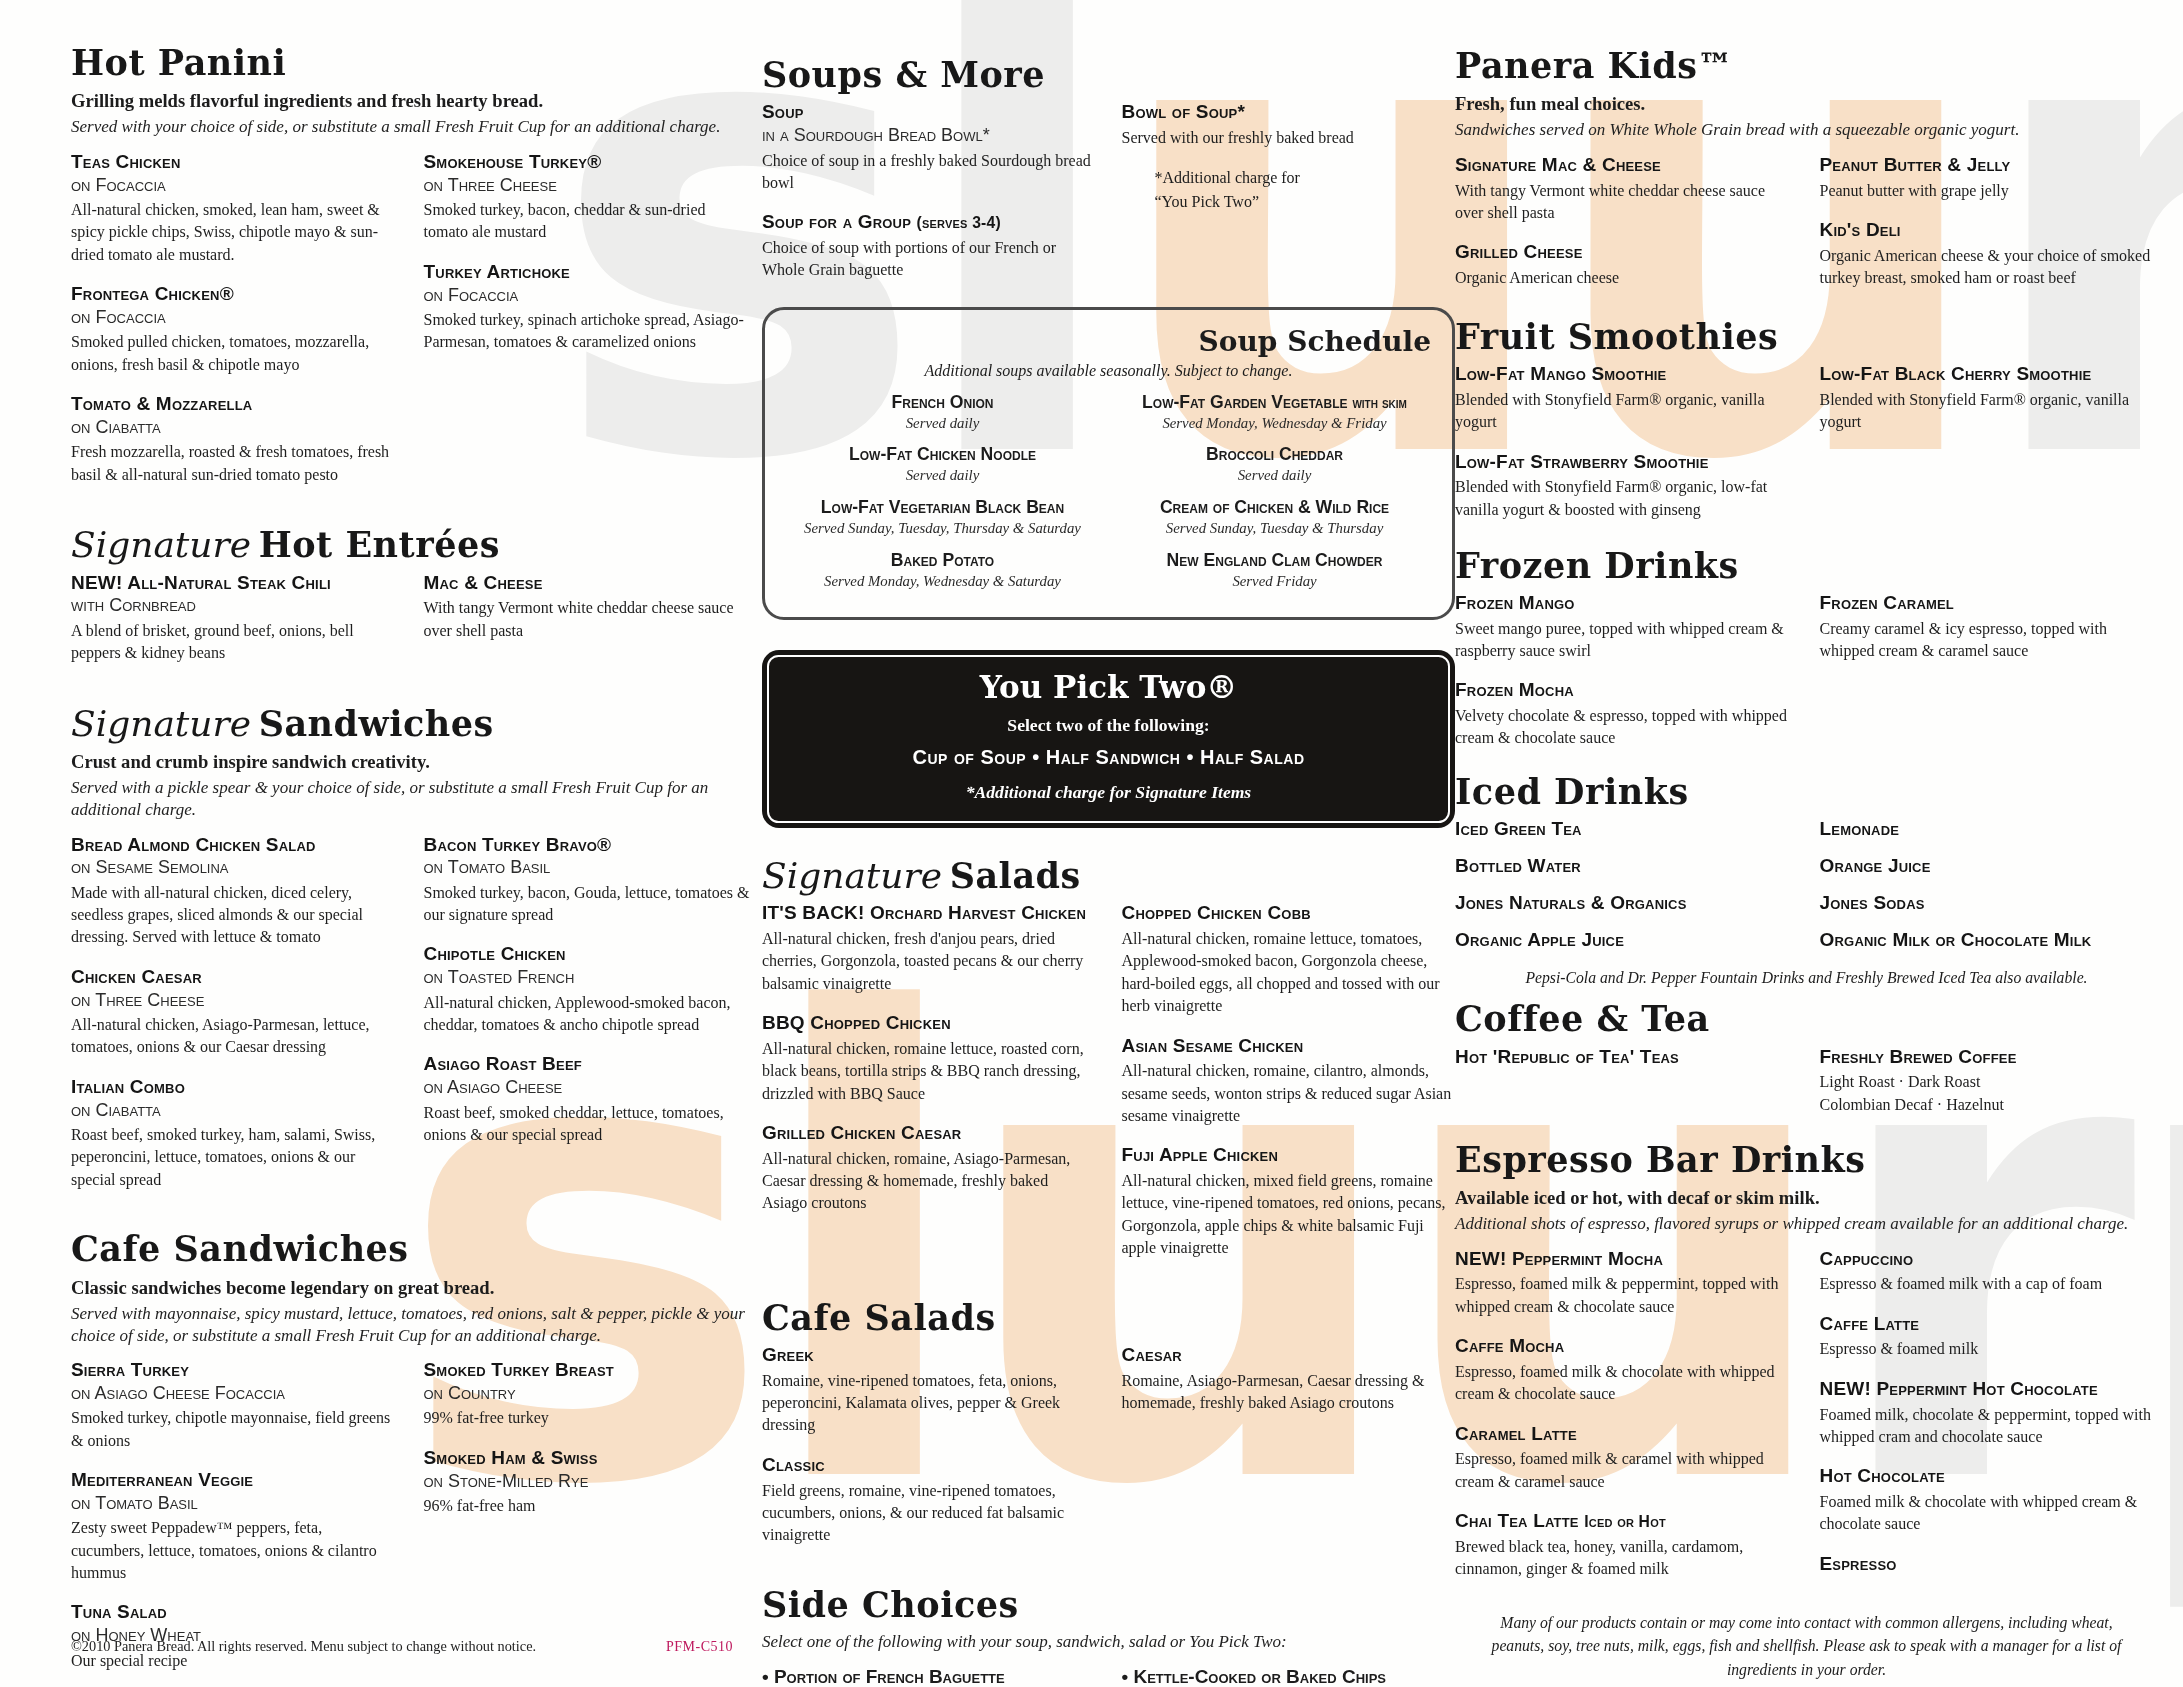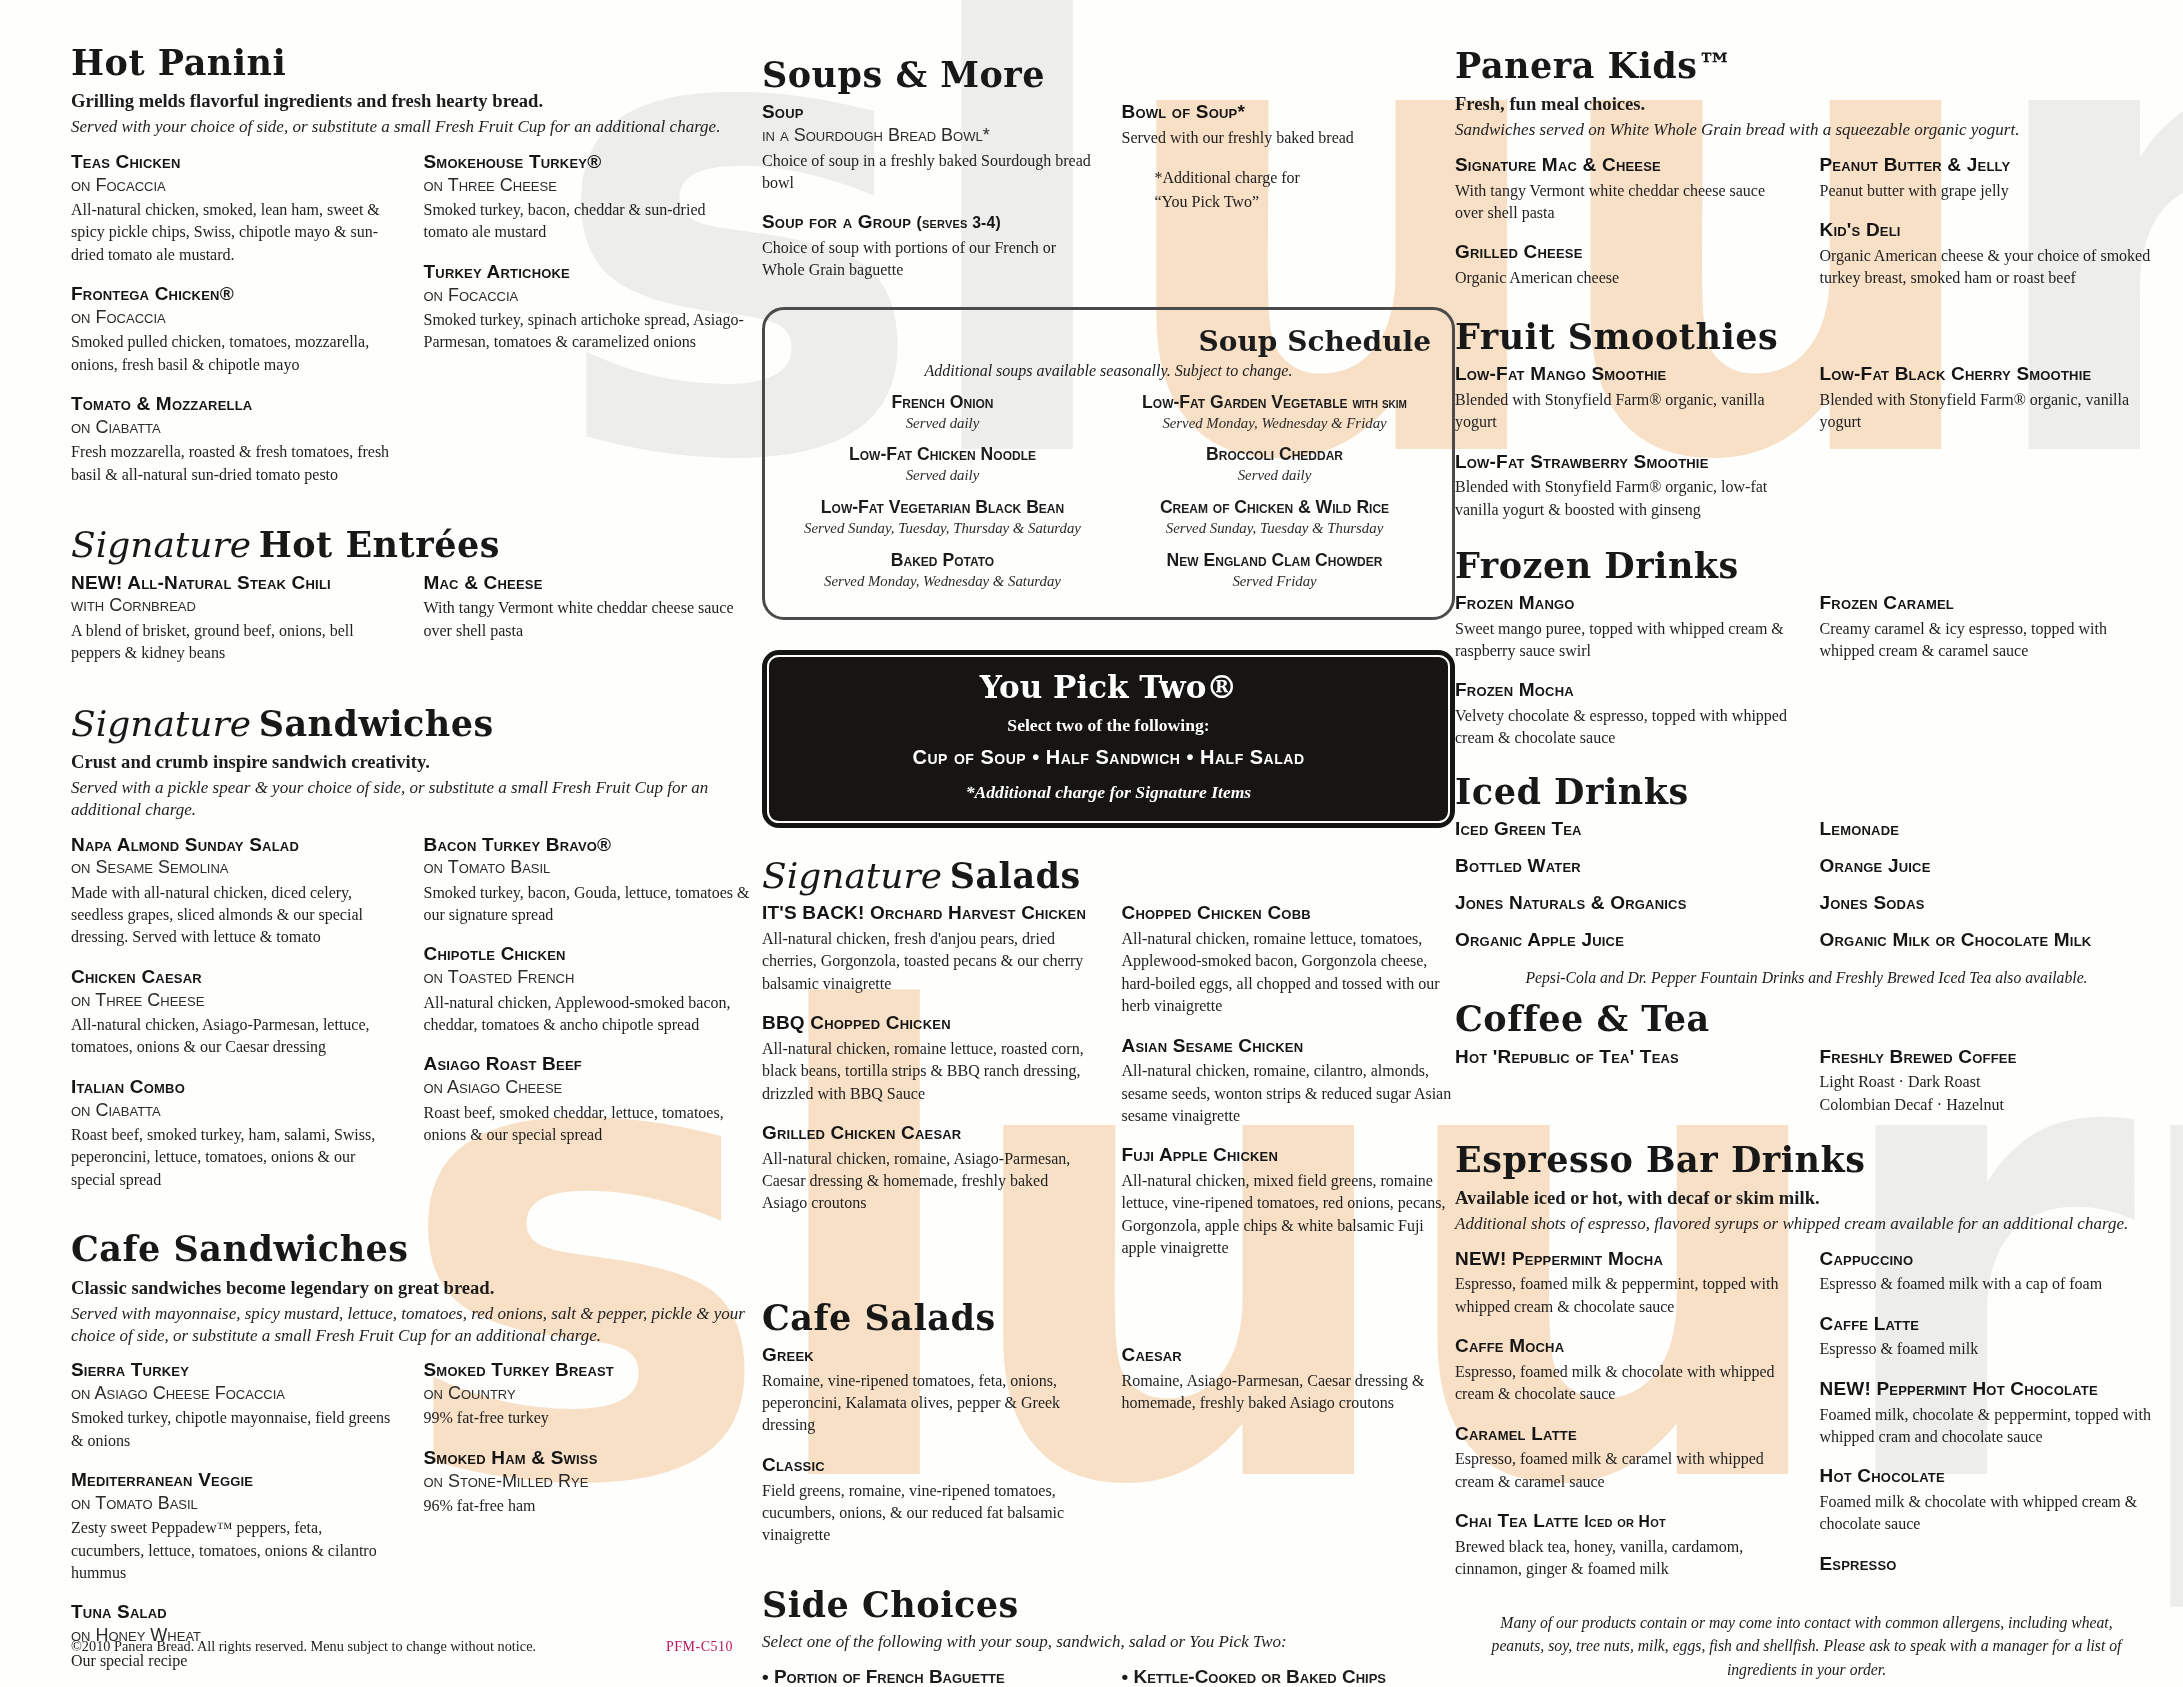--- a/index.html
+++ b/index.html
@@ -128,21 +128,21 @@
       </div>
     </div>
 
     <div class="sec">
       <h1 class="sec-title"><span class="sec-script">Signature</span><span>Sandwiches</span></h1>
       <div class="tagline">Crust and crumb inspire sandwich creativity.</div>
       <div class="note">Served with a pickle spear &amp; your choice of side, or substitute a small Fresh Fruit Cup for an additional charge.</div>
       <div class="row">
         <div class="sc">
           <div class="it">
-            <div class="nm">Napa Almond Sunday Salad</div>
+            <div class="nm">Bread Almond Chicken Salad</div>
             <div class="sb">on Sesame Semolina</div>
             <div class="ds">Made with all-natural chicken, diced celery, seedless grapes, sliced almonds &amp; our special dressing. Served with lettuce &amp; tomato</div>
           </div>
           <div class="it">
             <div class="nm">Chicken Caesar</div>
             <div class="sb">on Three Cheese</div>
             <div class="ds">All-natural chicken, Asiago-Parmesan, lettuce, tomatoes, onions &amp; our Caesar dressing</div>
           </div>
           <div class="it">
             <div class="nm">Italian Combo</div>

